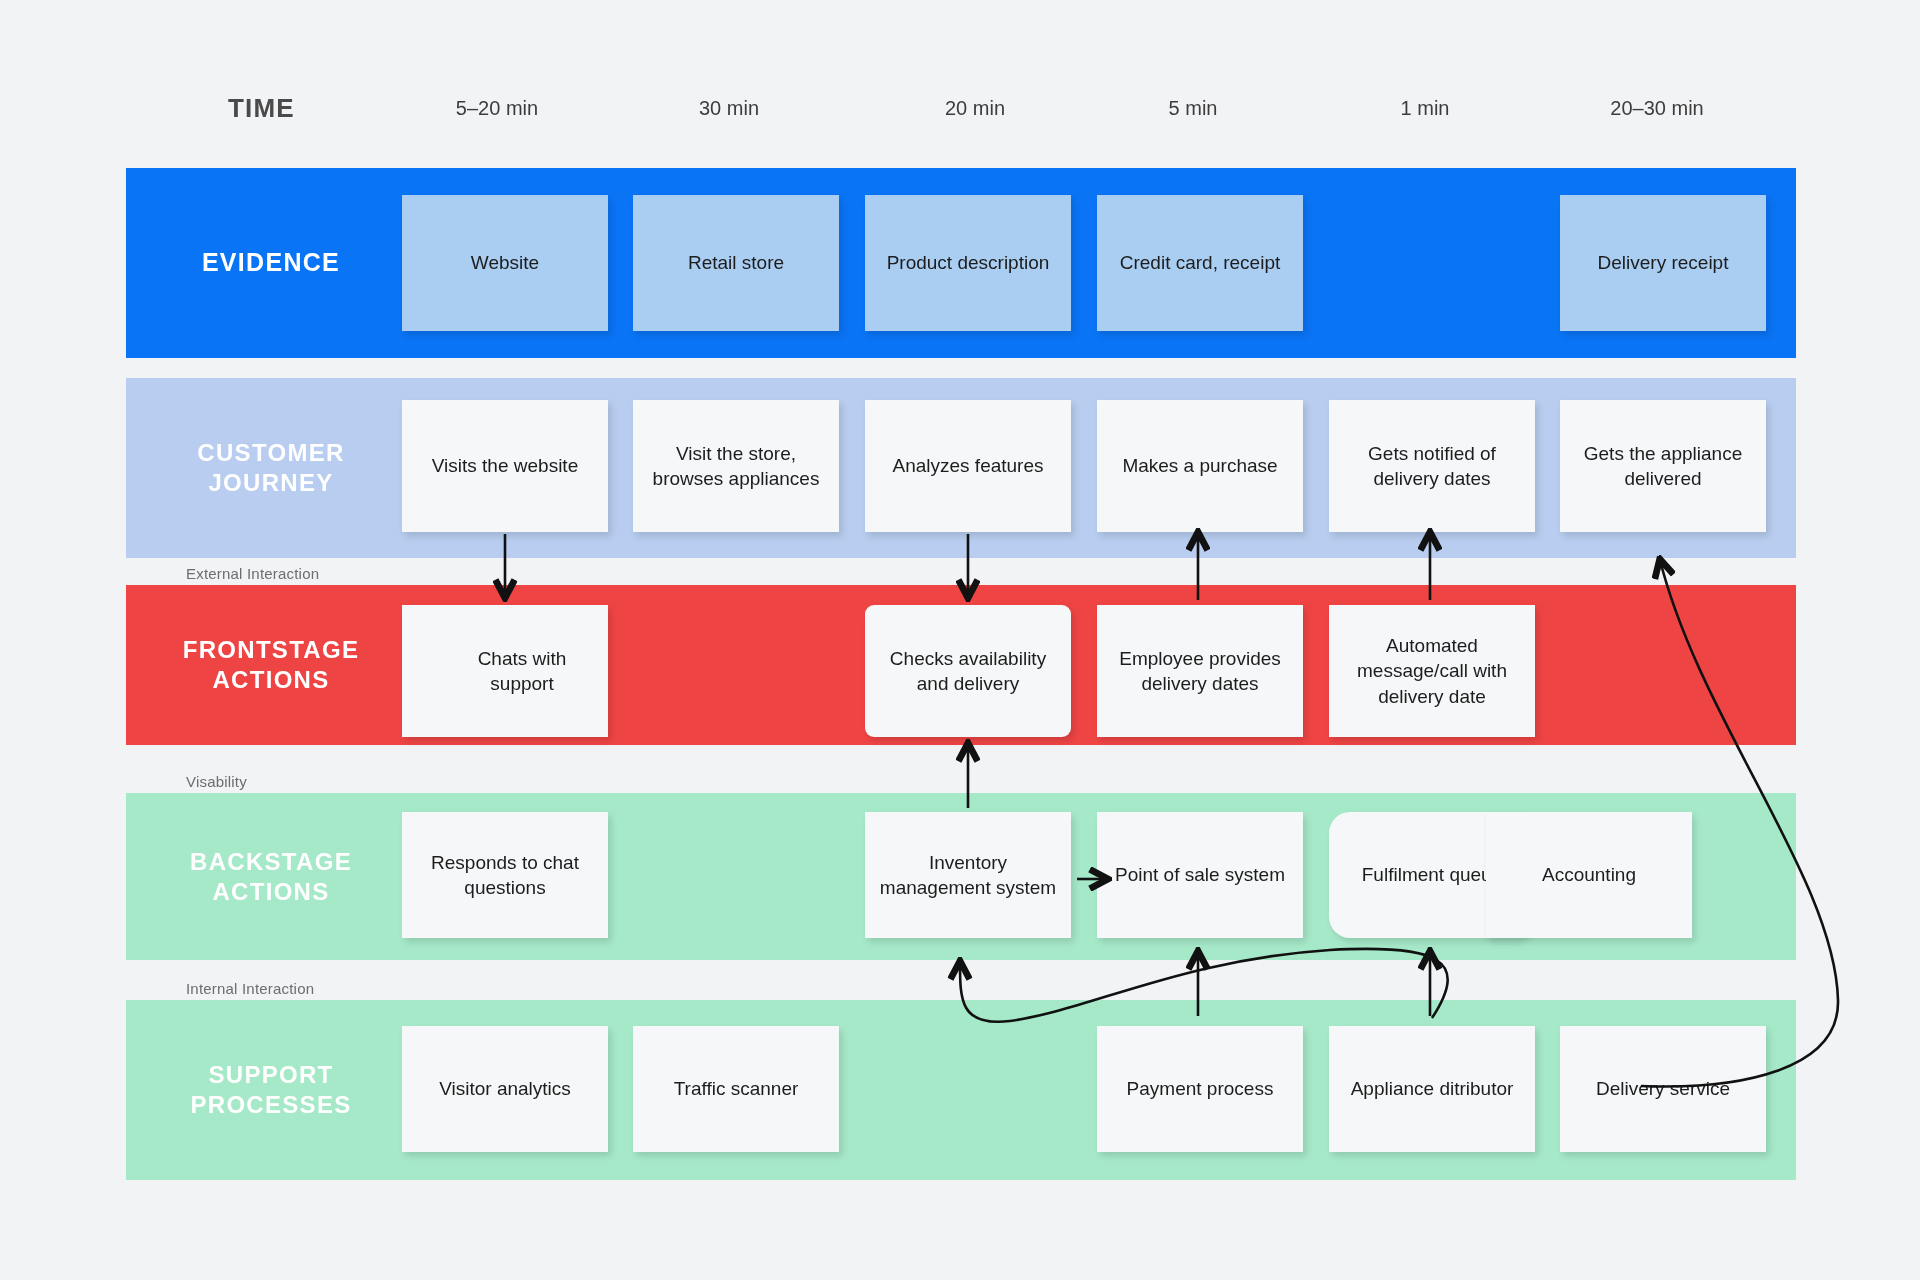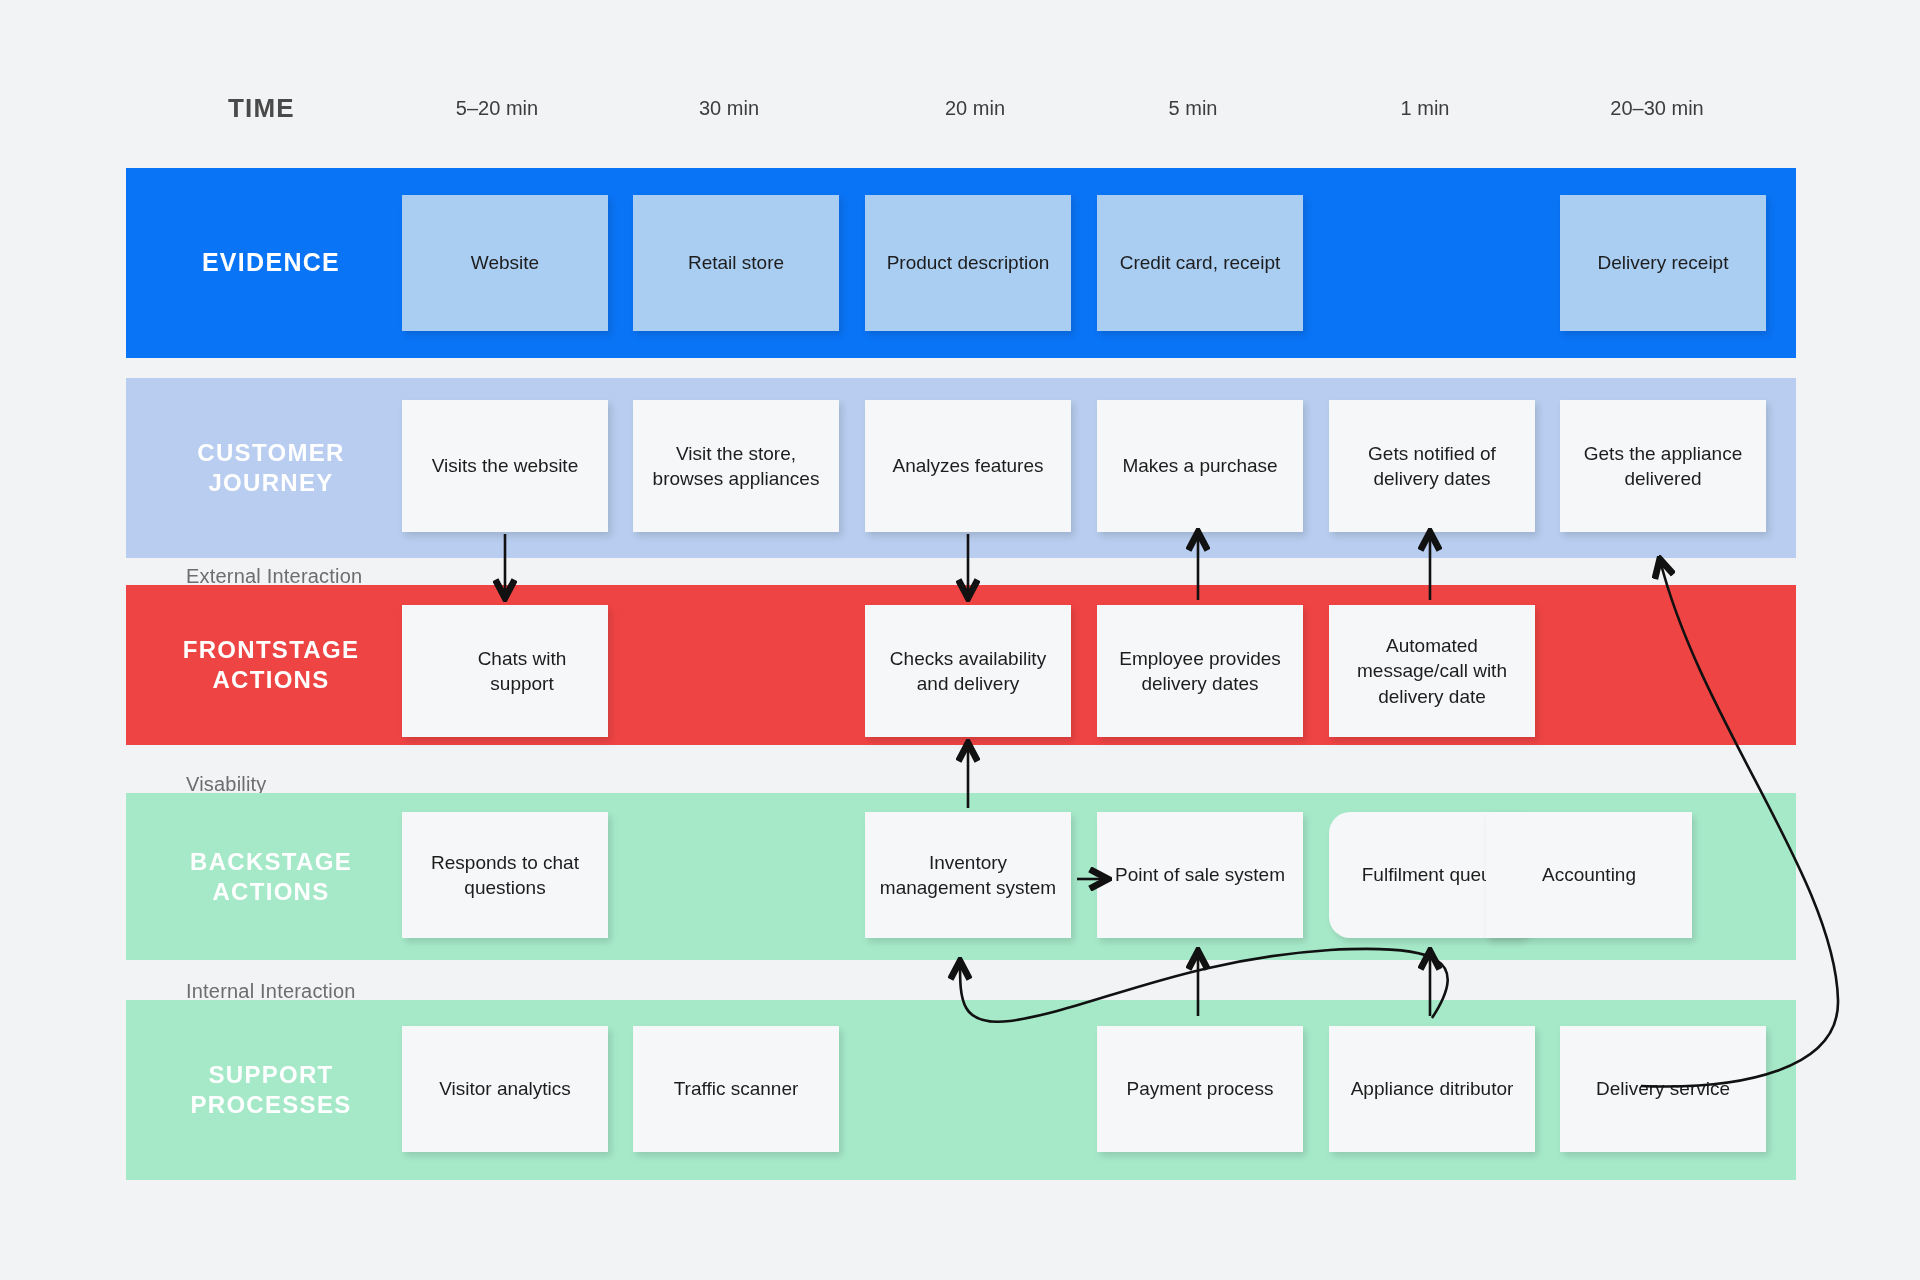--- a/index.html
+++ b/index.html
@@ -99,21 +99,21 @@
     background: #aacdf2;
   }
   .card-white {
     background: #f6f7f8;
   }
 
   
   .divider-label {
     position: absolute;
     left: 186px;
-    font-size: 20px;
+    font-size: 15px;
     color: #6d6d6d;
     letter-spacing: 0.2px;
     line-height: 1;
   }
 
   
   #connectors {
     position: absolute;
     left: 0;
     top: 0;
@@ -161,21 +161,21 @@
     <div class="card card-evidence" style="left:971px;top:27px;width:206px;height:136px;">Credit card, receipt</div>
     <div class="card card-evidence" style="left:1434px;top:27px;width:206px;height:136px;">Delivery receipt</div>
   </div>
 
   <div class="divider-label" style="top:566px;">External Interaction</div>
 
   <div class="band band-frontstage" style="top:585px;height:160px;">
     <div class="band-label">FRONTSTAGE
 ACTIONS</div>
     <div class="card card-white" style="left:276px;top:20px;width:206px;height:132px;padding-left:44px;">Chats with support</div>
-    <div class="card card-white" style="left:739px;top:20px;width:206px;height:132px;">Checks availability and delivery</div>
+    <div class="card card-white" style="left:739px;top:20px;width:206px;height:132px;border-radius:9px;">Checks availability and delivery</div>
     <div class="card card-white" style="left:971px;top:20px;width:206px;height:132px;">Employee provides delivery dates</div>
     <div class="card card-white" style="left:1203px;top:20px;width:206px;height:132px;">Automated message/call with delivery date</div>
   </div>
 
   <div class="divider-label" style="top:774px;">Visability</div>
 
   <div class="band band-backstage" style="top:793px;height:167px;">
     <div class="band-label">BACKSTAGE
 ACTIONS</div>
     <div class="card card-white" style="left:276px;top:19px;width:206px;height:126px;">Responds to chat questions</div>

